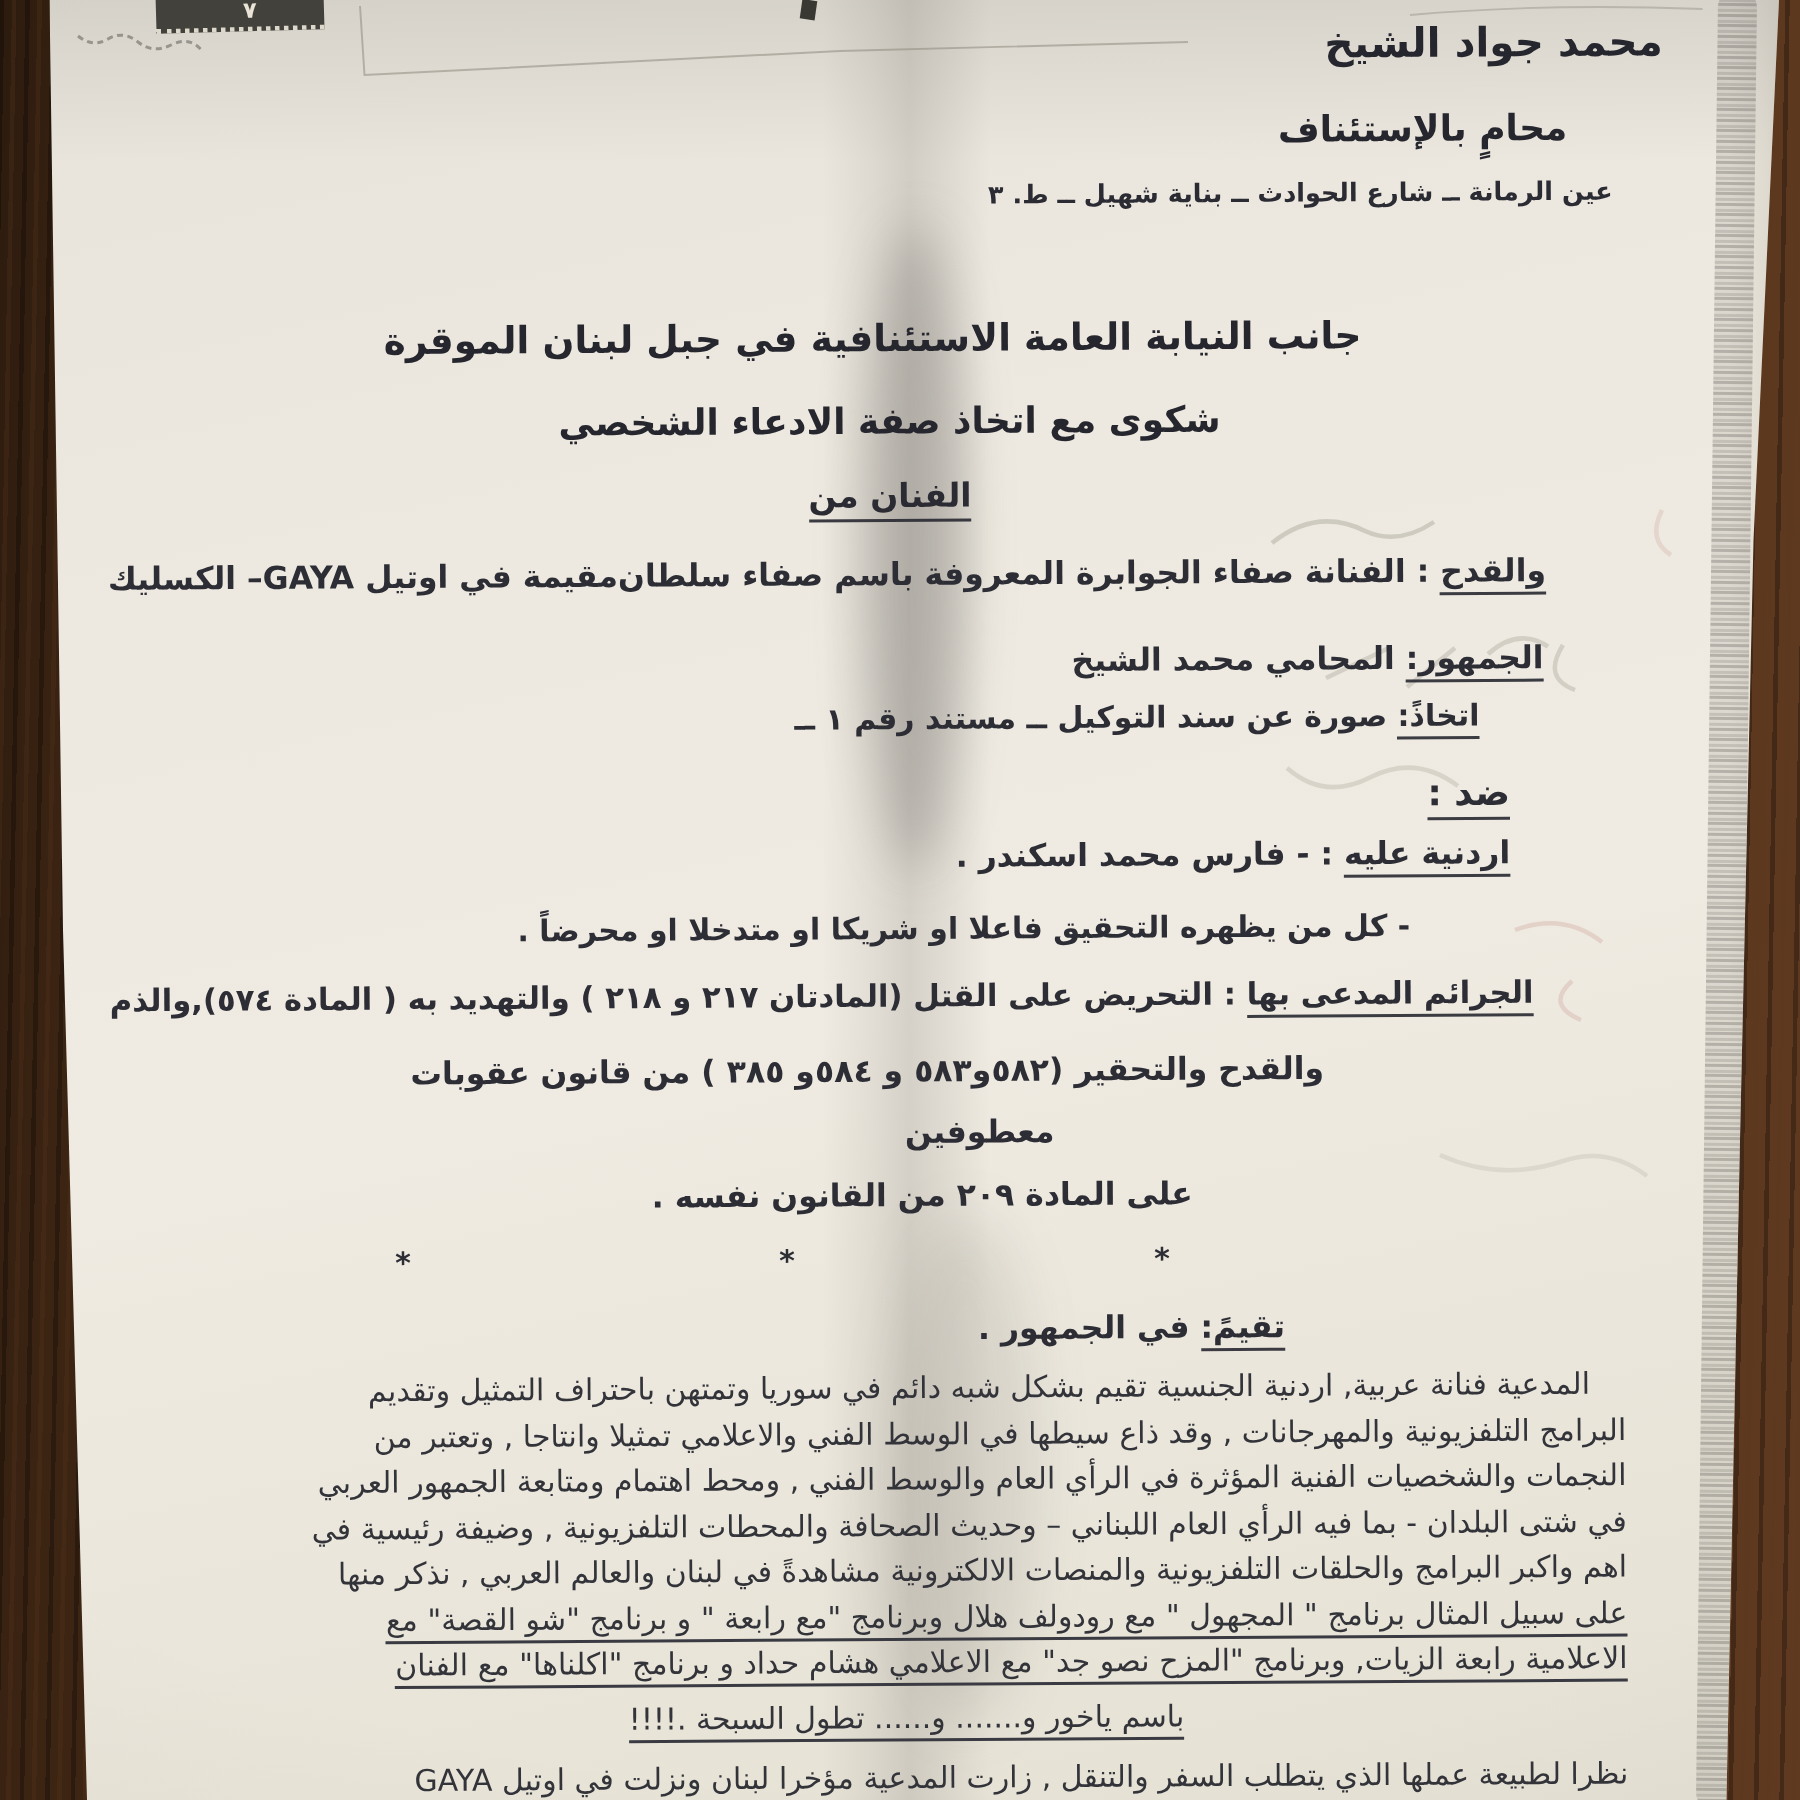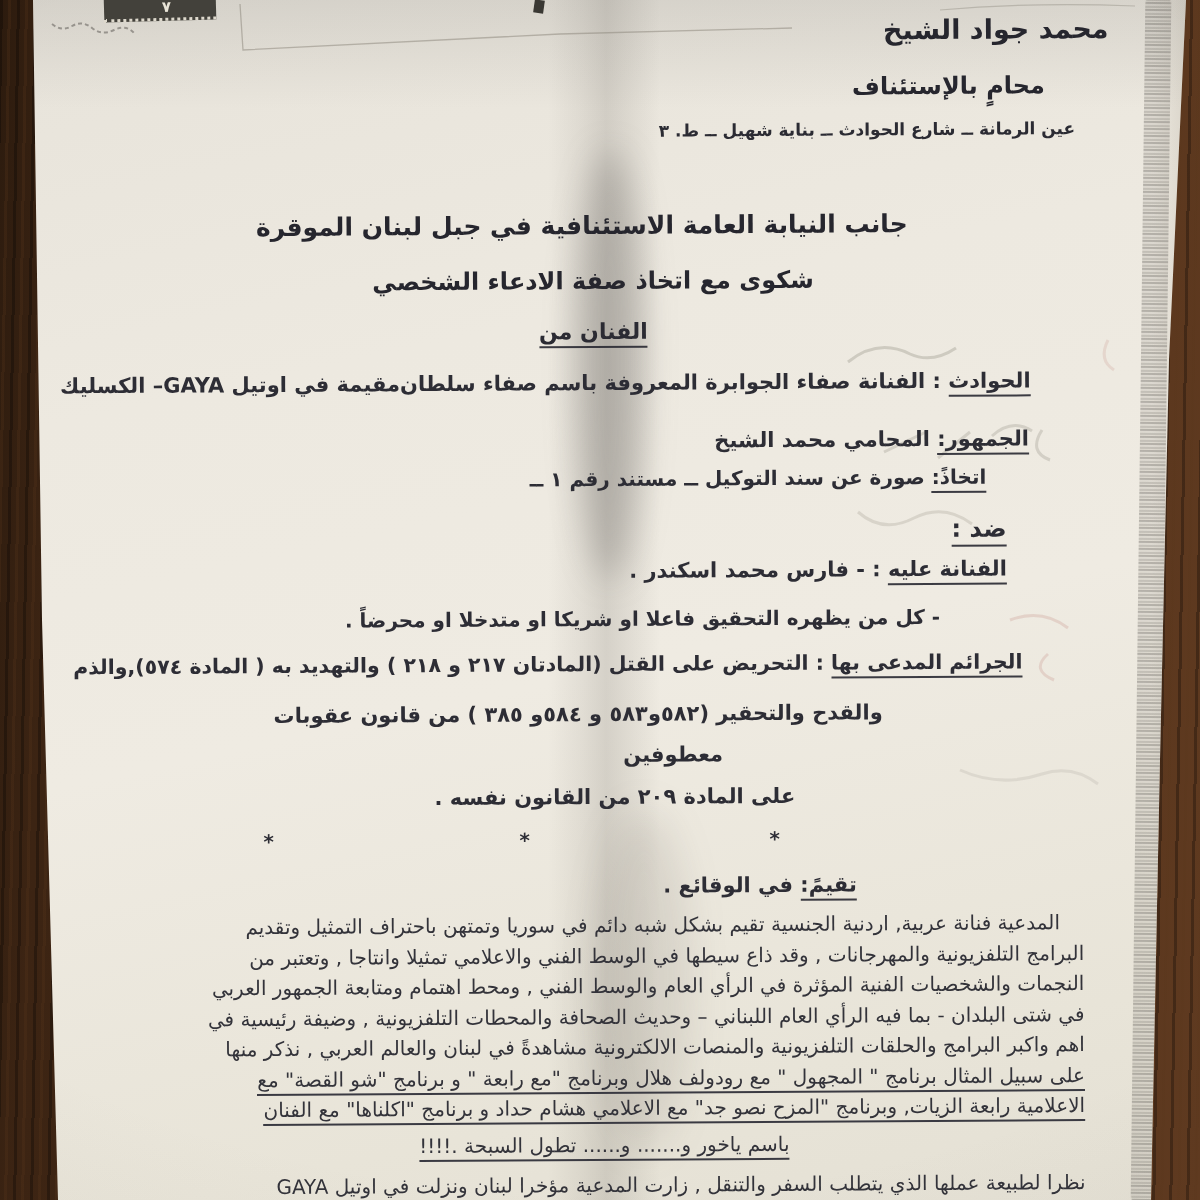--- a/index.html
+++ b/index.html
@@ -58,21 +58,21 @@
   .submitted{top:319px;left:280px;width:630px;font-size:22px;color:#2b2b33;}
 
   .row-plaintiff{top:371px;right:168px;left:160px;display:flex;justify-content:space-between;font-size:21px;white-space:nowrap;}
   .agent{top:429px;right:170px;font-size:21px;}
   .attach{top:467px;right:213px;font-size:20px;}
   .against{top:517px;right:193px;font-size:24px;}
   .defendant{top:559px;right:193px;font-size:21px;}
   .scope{top:607px;right:260px;font-size:20px;}
   .charges1{top:652px;right:178px;font-size:20.5px;}
   .charges2{top:702px;right:318px;font-size:21px;}
-  .charges3{top:743px;right:478px;font-size:21px;}
+  .charges3{top:743px;right:498px;font-size:21px;}
   .charges4{top:785px;right:406px;font-size:21px;}
   .star{top:828px;font-size:20px;font-weight:700;}
   .star.s1{left:262px;} .star.s2{left:518px;} .star.s3{left:768px;}
   .facts-h{top:874px;right:345px;font-size:21px;}
 
   .para{position:absolute;top:913px;right:118px;left:120px;font-size:20px;color:#33333a;direction:rtl;}
   .pline{height:30.5px;white-space:nowrap;text-align:right;}
   .pline.first span{padding-right:24px;}
   .pline.u>span{border-bottom:2px solid #3a3a42;padding-bottom:2px;}
   .pline.c{text-align:center;margin-top:6px;}
@@ -111,55 +111,55 @@
       <div class="abs b hdr-title">محامٍ بالإستئناف</div>
       <div class="abs b hdr-addr">عين الرمانة ــ شارع الحوادث ــ بناية شهيل ــ ط. ٣</div>
 
       <div class="abs b ctr court">جانب النيابة العامة الاستئنافية في جبل لبنان الموقرة</div>
       <div class="abs b ctr subject">شكوى مع اتخاذ صفة الادعاء الشخصي</div>
       <div class="abs b ctr submitted">
         <span class="ul">الفنان من</span>
       </div>
 
       <div class="abs b row-plaintiff">
-        <span><span class="ul">الحوادث</span><span> : الفنانة صفاء الجوابرة المعروفة باسم صفاء سلطان</span></span>
+        <span><span class="ul">والقدح</span><span> : الفنانة صفاء الجوابرة المعروفة باسم صفاء سلطان</span></span>
         <span>مقيمة في اوتيل  GAYA– الكسليك</span>
       </div>
 
       <div class="abs b agent">
         <span class="ul">الجمهور:</span><span> المحامي محمد الشيخ</span>
       </div>
 
       <div class="abs b attach">
         <span class="ul">اتخاذً:</span><span> صورة عن سند التوكيل ــ مستند رقم ١ ــ</span>
       </div>
 
       <div class="abs b against">
         <span class="ul">ضد :</span>
       </div>
 
       <div class="abs b defendant">
-        <span class="ul">الفنانة عليه</span><span> : - فارس محمد اسكندر .</span>
+        <span class="ul">اردنية عليه</span><span> : - فارس محمد اسكندر .</span>
       </div>
 
       <div class="abs b scope">-    كل من يظهره التحقيق فاعلا او شريكا او متدخلا او محرضاً .</div>
 
       <div class="abs b charges1">
         <span class="ul">الجرائم المدعى بها</span><span> : التحريض على القتل (المادتان ٢١٧ و ٢١٨ ) والتهديد به ( المادة ٥٧٤),والذم</span>
       </div>
       <div class="abs b charges2">والقدح والتحقير (٥٨٢و٥٨٣ و ٥٨٤و ٣٨٥ ) من قانون عقوبات</div>
       <div class="abs b charges3">معطوفين</div>
       <div class="abs b charges4">على المادة ٢٠٩ من القانون نفسه .</div>
 
       <span class="abs star s1">*</span>
       <span class="abs star s2">*</span>
       <span class="abs star s3">*</span>
 
       <div class="abs b facts-h">
-        <span class="ul">تقيمً:</span><span> في الوقائع .</span>
+        <span class="ul">تقيمً:</span><span> في الجمهور .</span>
       </div>
 
       <div class="para">
         <div class="pline first"><span>المدعية فنانة عربية, اردنية الجنسية تقيم بشكل شبه دائم في سوريا وتمتهن باحتراف التمثيل وتقديم</span></div>
         <div class="pline"><span>البرامج التلفزيونية والمهرجانات , وقد ذاع سيطها في الوسط الفني والاعلامي تمثيلا وانتاجا , وتعتبر من</span></div>
         <div class="pline"><span>النجمات والشخصيات الفنية المؤثرة في الرأي العام والوسط الفني , ومحط اهتمام ومتابعة الجمهور العربي</span></div>
         <div class="pline"><span>في شتى البلدان - بما فيه الرأي العام اللبناني – وحديث الصحافة والمحطات التلفزيونية , وضيفة رئيسية في</span></div>
         <div class="pline"><span>اهم واكبر البرامج والحلقات التلفزيونية والمنصات الالكترونية مشاهدةً في لبنان والعالم العربي , نذكر منها</span></div>
         <div class="pline u"><span>على سبيل المثال برنامج " المجهول " مع رودولف هلال وبرنامج "مع رابعة " و برنامج "شو القصة" مع</span></div>
         <div class="pline u"><span>الاعلامية رابعة الزيات, وبرنامج "المزح نصو جد" مع الاعلامي هشام حداد و برنامج "اكلناها" مع الفنان</span></div>

